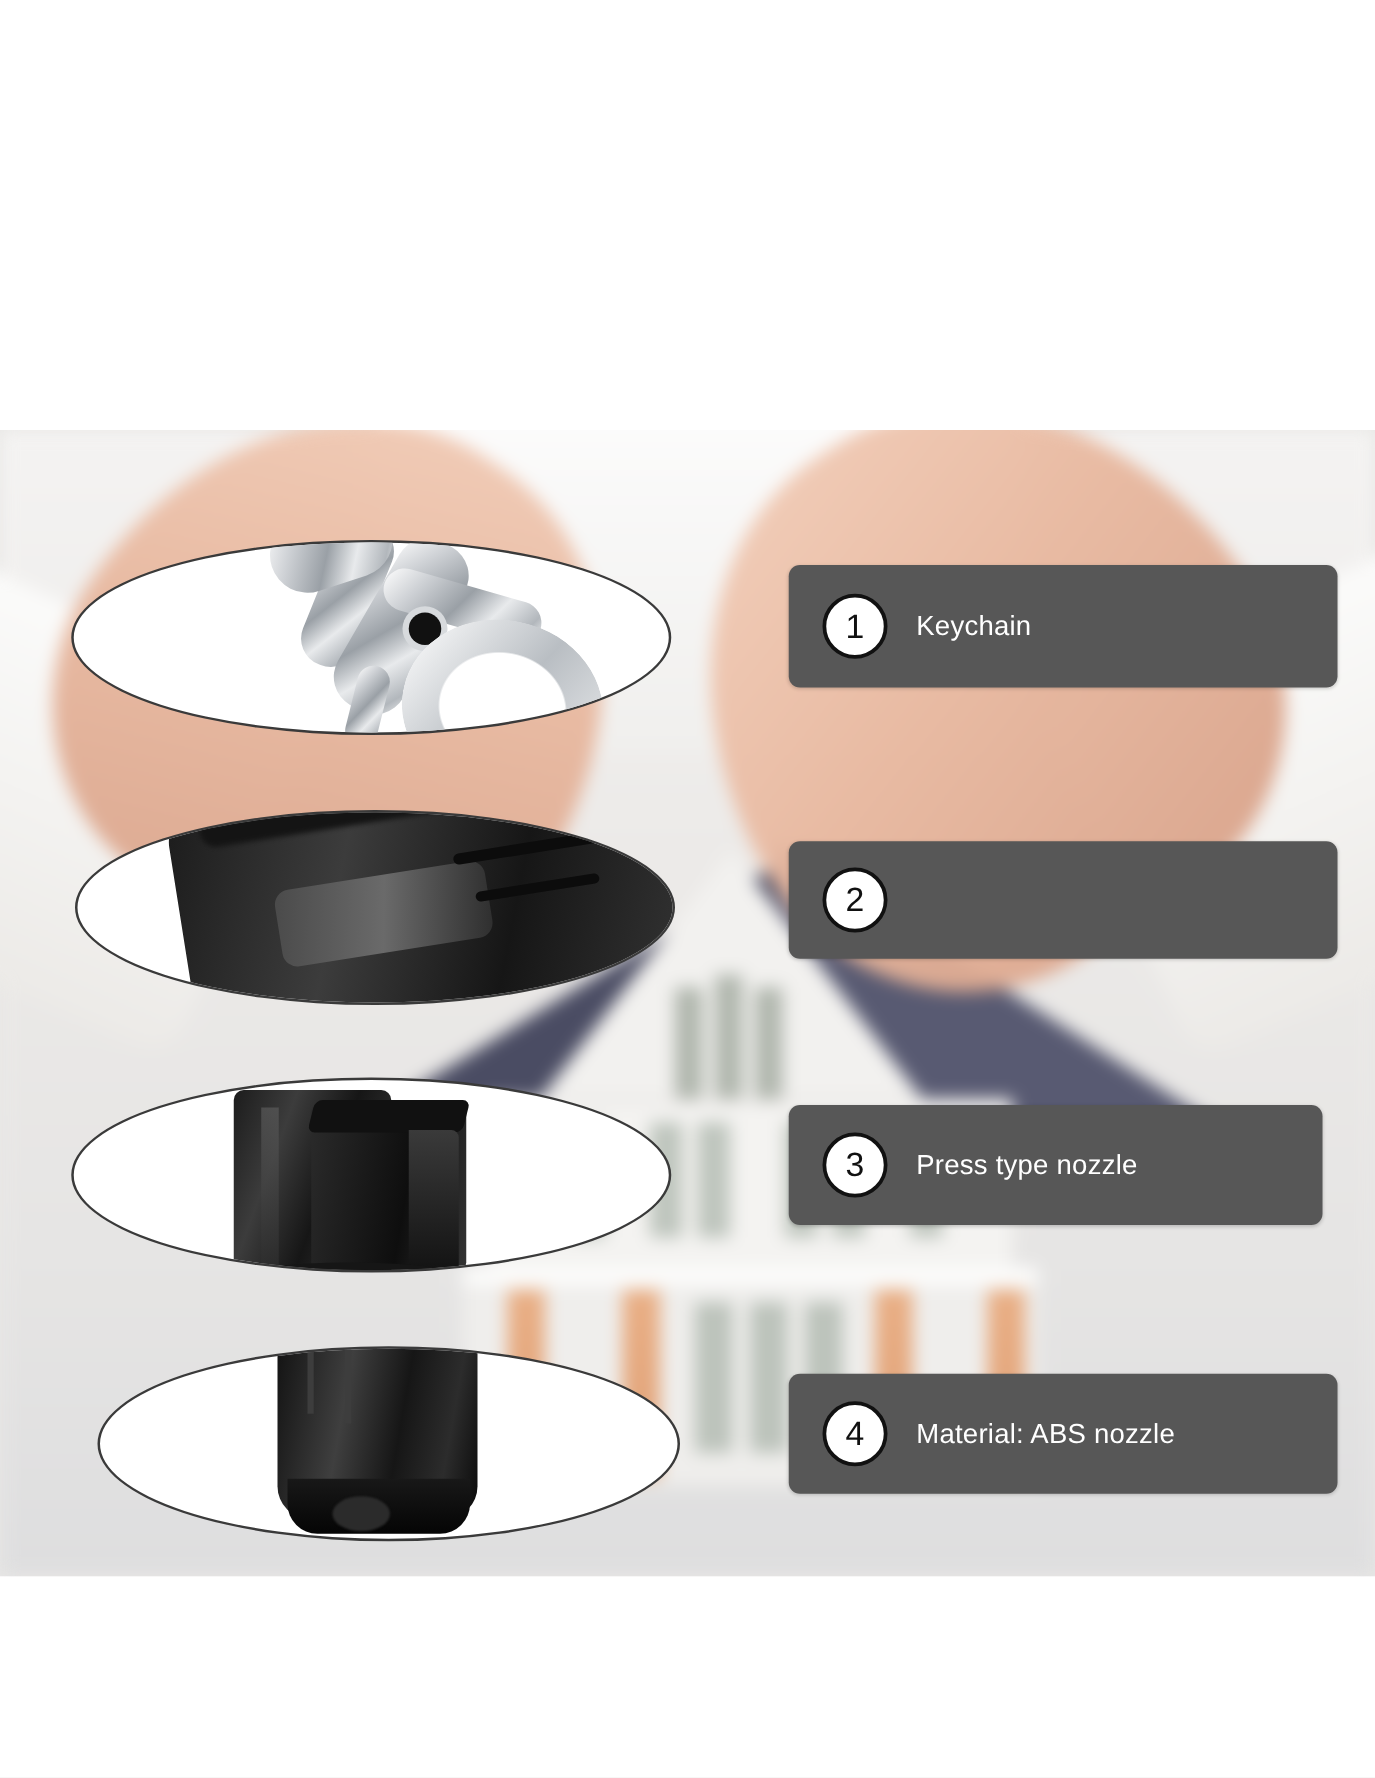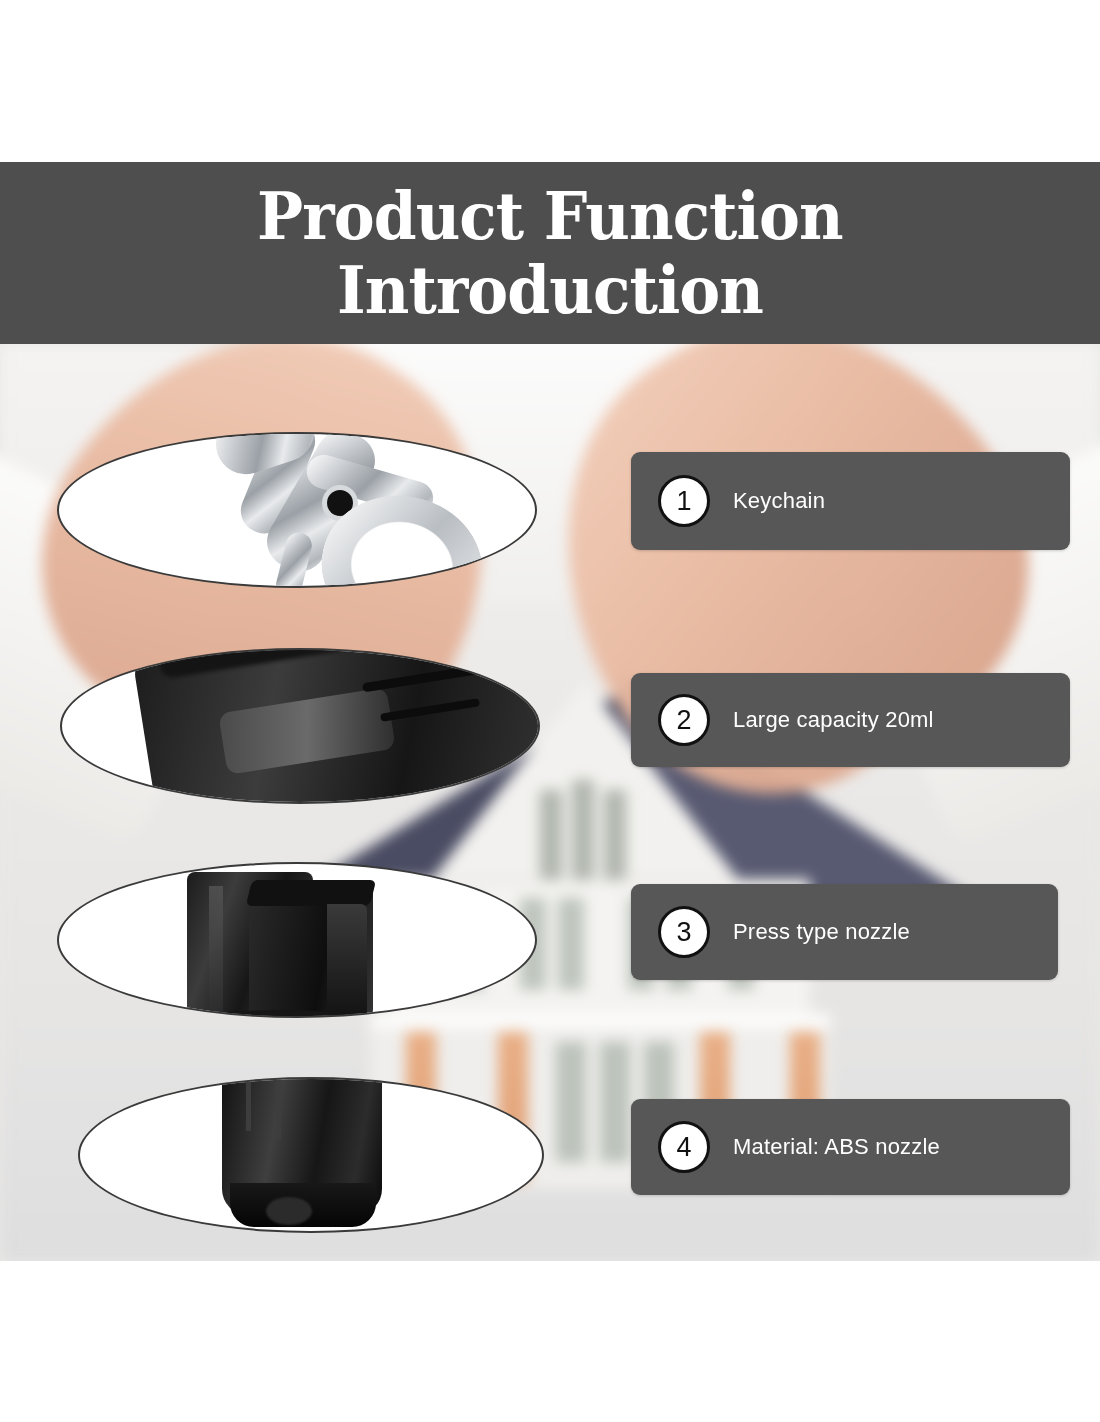--- a/index.html
+++ b/index.html
@@ -156,24 +156,20 @@
     font-family:"Liberation Sans", sans-serif;
     white-space:nowrap;
     letter-spacing:.2px;
   }
 </style>
 </head>
 <body>
 
 <div class="page">
 
-  <div class="header-band">
-    <div class="header-title">Product Function</div>
-    <div class="header-title">Introduction</div>
-  </div>
 
   <div class="photo">
     <div class="photo-inner">
       <div class="bg-wall"></div>
 
       <div class="house">
         <div class="roof-left"></div>
         <div class="roof-right"></div>
         <div class="gable">
           <div class="gable-win" style="left:120px; top:110px; height:95px;"></div>
@@ -252,21 +248,20 @@
     </div>
   </div>
 
   <div class="feature-bar" style="left:631px; top:452px; width:439px; height:98px;">
     <div class="badge">1</div>
     <div class="feature-text">Keychain</div>
   </div>
 
   <div class="feature-bar" style="left:631px; top:673px; width:439px; height:94px;">
     <div class="badge">2</div>
-    <div class="feature-text">Large capacity 20ml</div>
   </div>
 
   <div class="feature-bar" style="left:631px; top:884px; width:427px; height:96px;">
     <div class="badge">3</div>
     <div class="feature-text">Press type nozzle</div>
   </div>
 
   <div class="feature-bar" style="left:631px; top:1099px; width:439px; height:96px;">
     <div class="badge">4</div>
     <div class="feature-text">Material: ABS nozzle</div>

